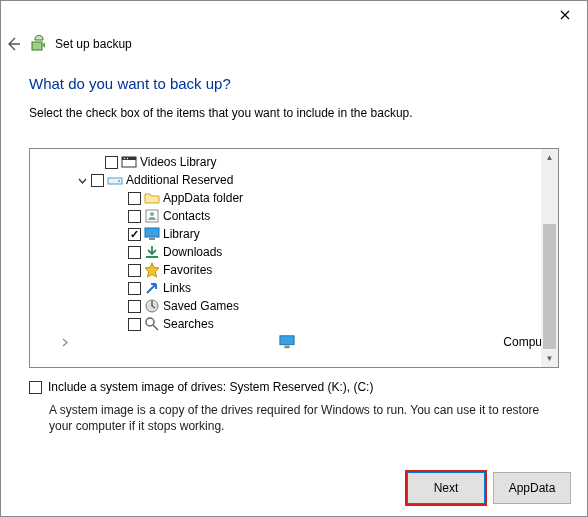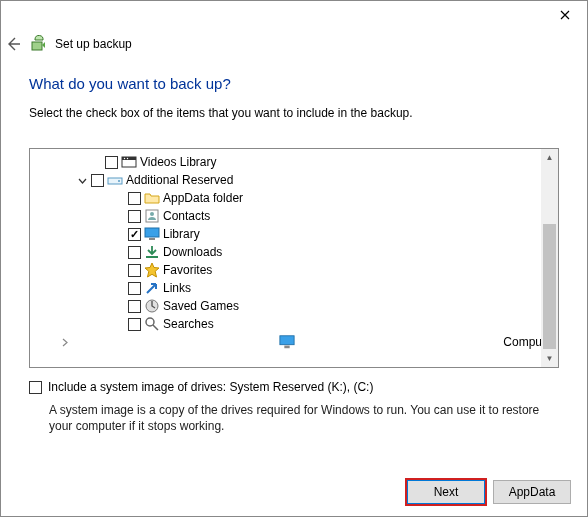--- a/index.html
+++ b/index.html
@@ -94,21 +94,21 @@
     font-size: 12px; color: #222;
     padding: 2px 0 0 20px;
     line-height: 1.35;
   }
   .footer {
     position: absolute;
     bottom: 12px; right: 16px;
     display: flex; gap: 8px;
   }
   .btn {
-    min-width: 78px; height: 24px;
+    min-width: 78px; height: 32px;
     background: #e1e1e1;
     border: 1px solid #adadad;
     font-size: 12px;
     font-family: inherit;
     cursor: pointer;
   }
   .btn.primary {
     outline: 2px solid #d02020;
     outline-offset: 0px;
     background: #e1e1e1;

